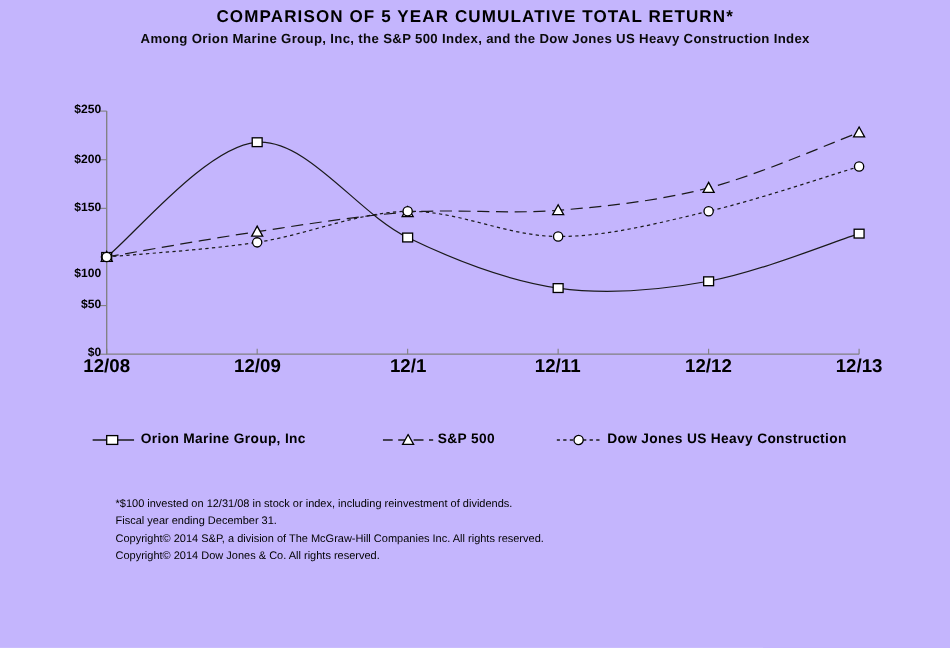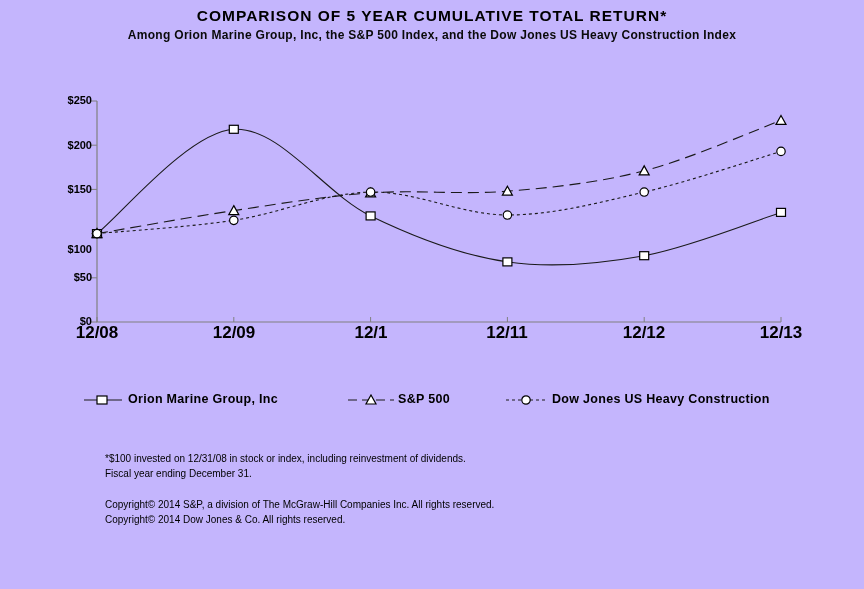--- a/index.html
+++ b/index.html
@@ -10,21 +10,21 @@
   .hdr{position:absolute;top:7px;left:0;width:864px;text-align:center;}
   .title{font-size:15.5px;font-weight:700;letter-spacing:1px;color:#000;}
   .subtitle{margin-top:3px;font-size:12px;font-weight:700;letter-spacing:0.3px;color:#0a0a0a;}
   .plot-svg{position:absolute;top:0;left:0;}
   .ylabel{position:absolute;font-size:11px;font-weight:700;line-height:13px;white-space:nowrap;color:#000;padding-left:32px;}
   .xlabel{position:absolute;top:326px;font-size:17px;font-weight:700;line-height:13px;transform:translateX(-50%);white-space:nowrap;color:#000;}
   .legend{position:absolute;top:0;left:0;width:864px;height:0;}
   .leg-sample{position:absolute;top:394px;}
   .leg-label{position:absolute;top:392px;font-size:12.5px;font-weight:700;letter-spacing:0.3px;white-space:nowrap;color:#000;text-align:right;}
   .footnotes{position:absolute;left:105px;top:452px;font-size:10px;font-weight:400;line-height:14.5px;color:#000;}
-  .fn-block2{margin-top:17px;}
+  .fn-block2{margin-top:3px;}
   .fn-line{white-space:nowrap;}
 </style>
 </head>
 <body>
 
 <div class="page">
 
   <div class="hdr">
     <div class="title">COMPARISON OF 5 YEAR CUMULATIVE TOTAL RETURN*</div>
     <div class="subtitle">Among Orion Marine Group, Inc, the S&amp;P 500 Index, and the Dow Jones US Heavy Construction Index</div>

